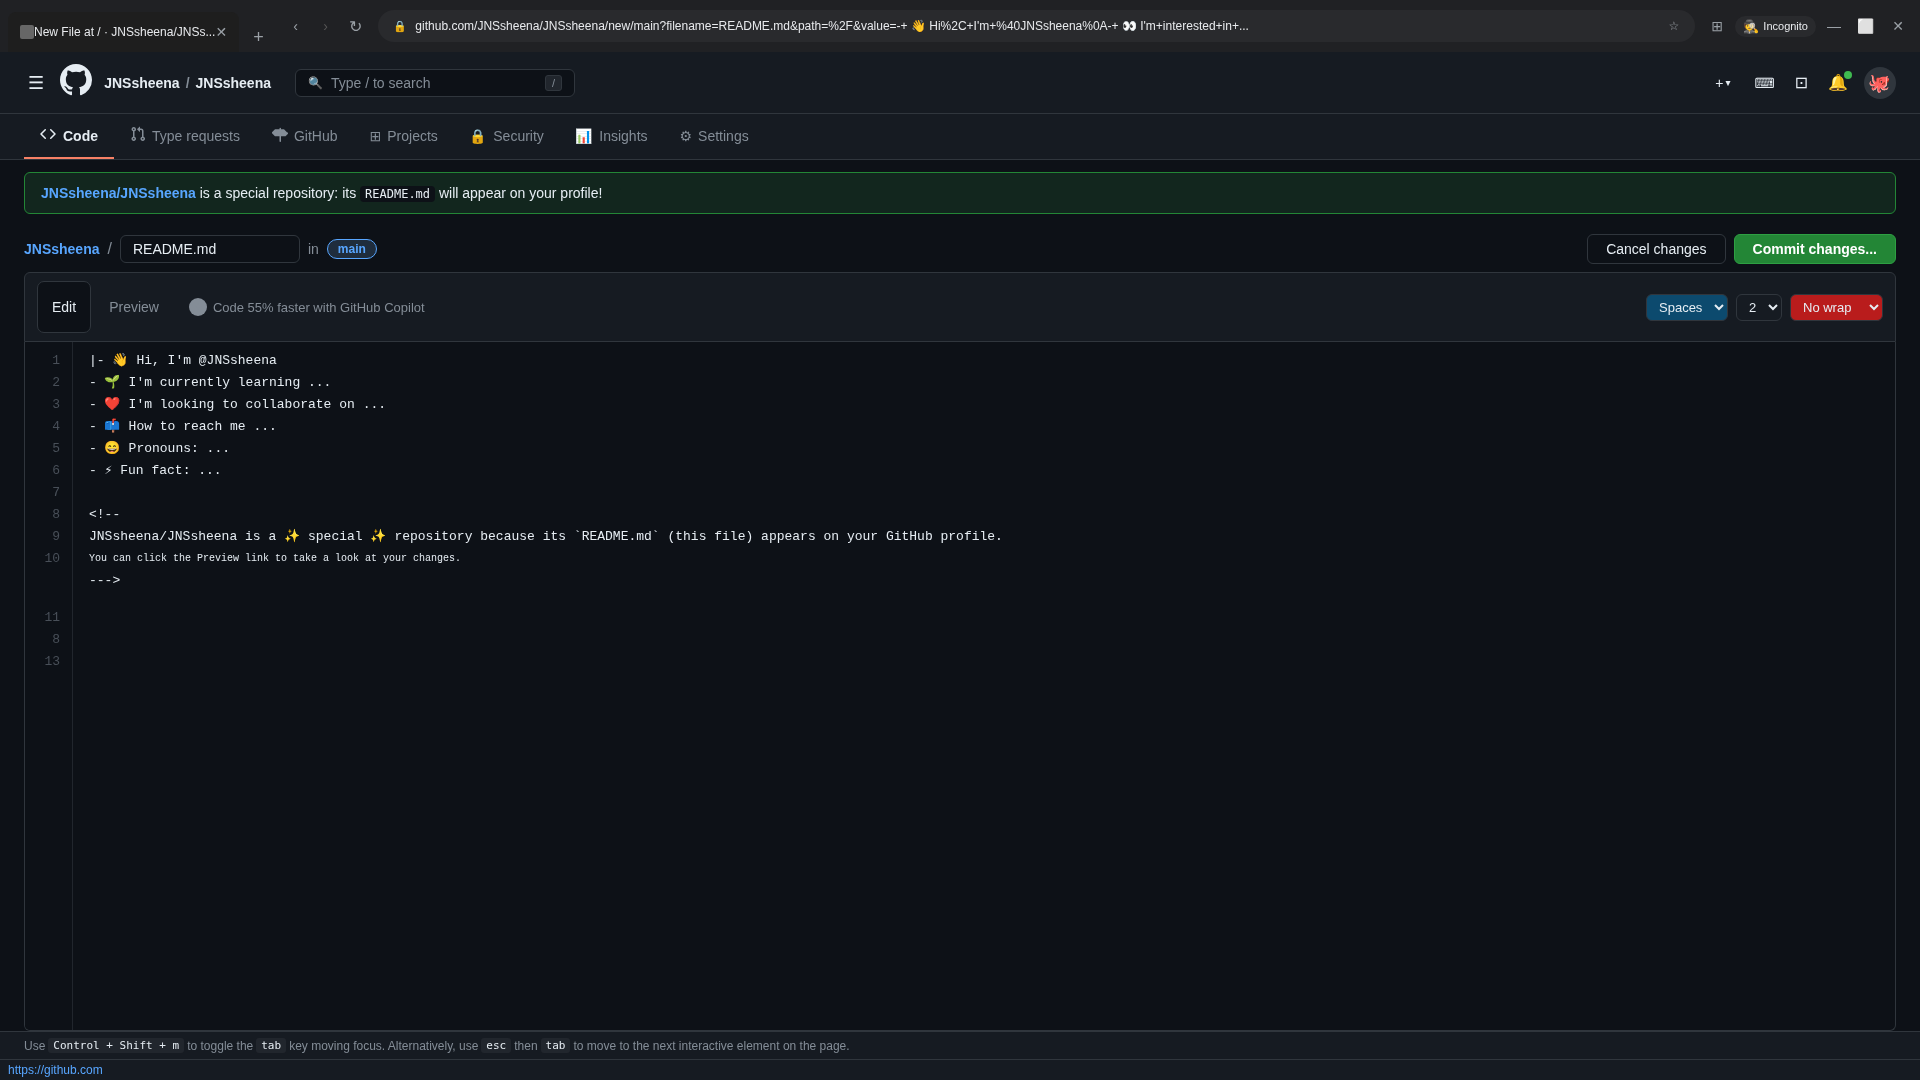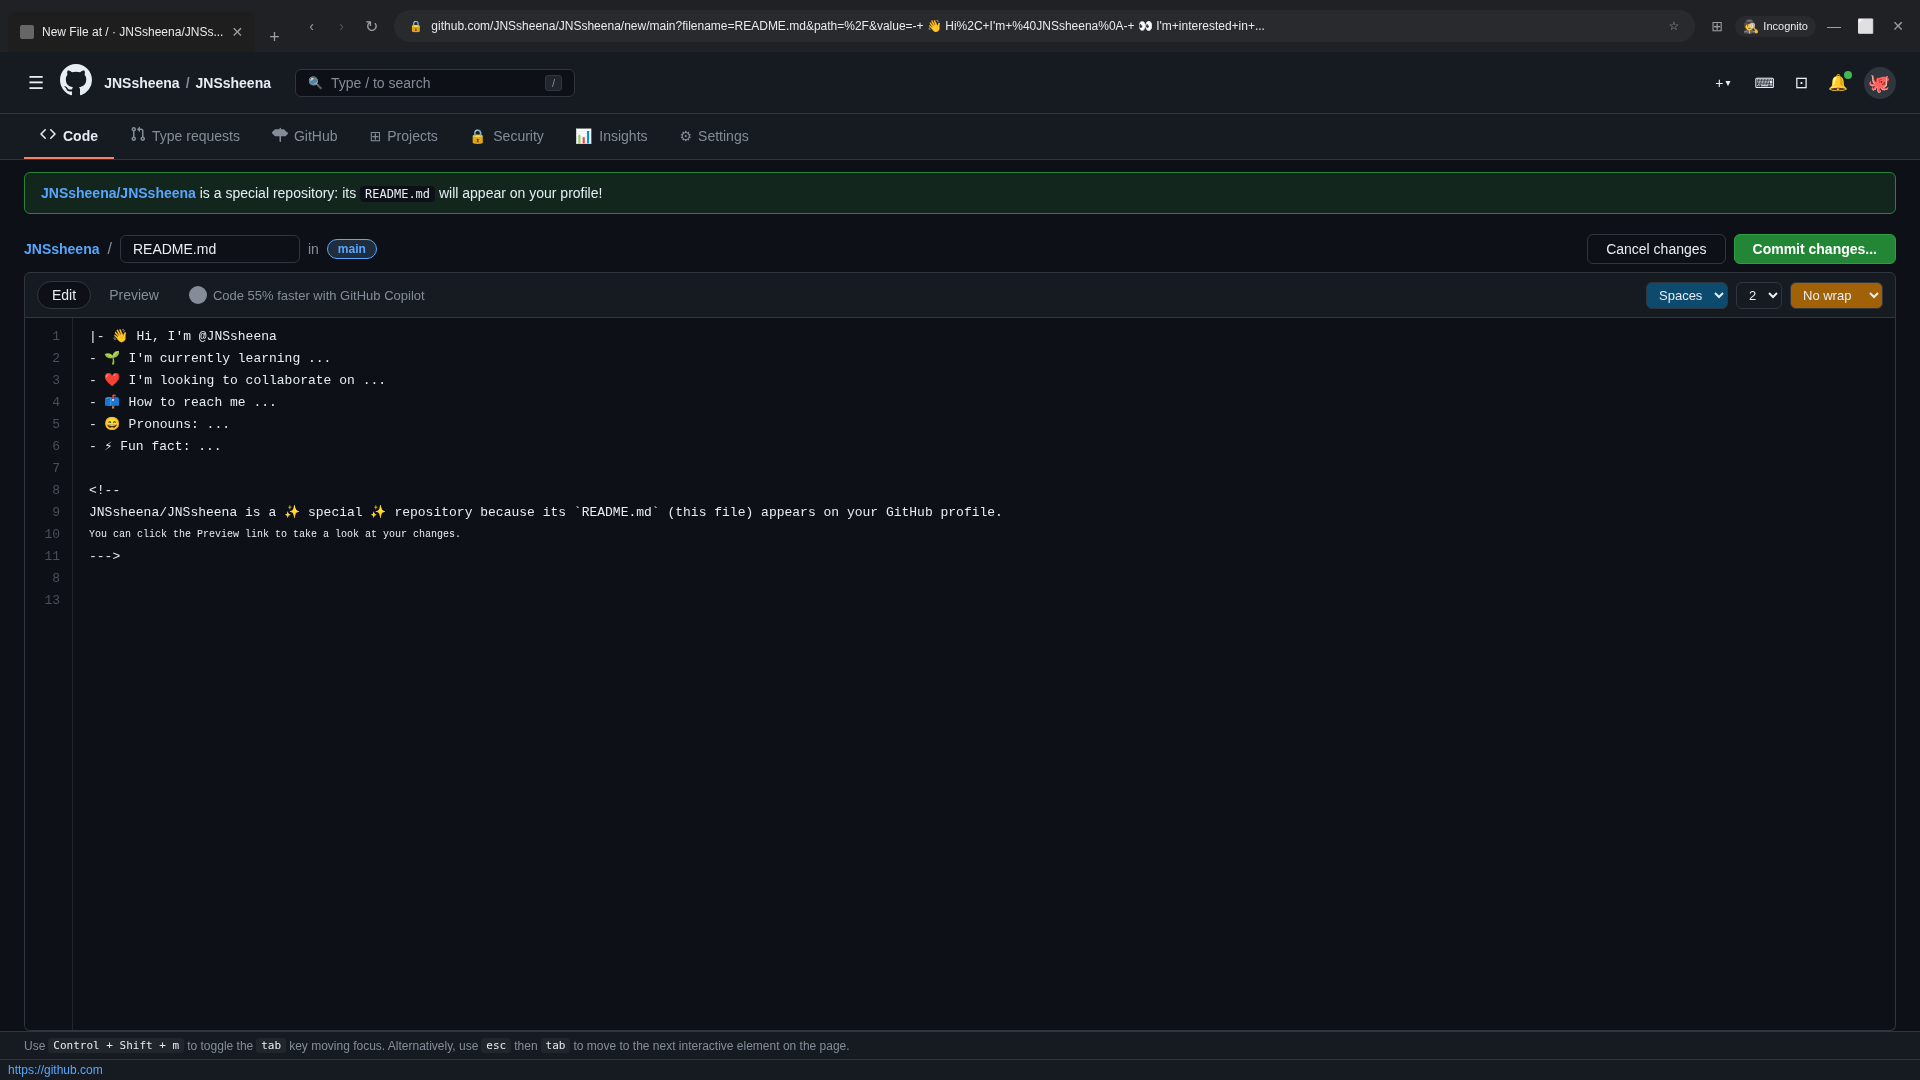--- a/index.html
+++ b/index.html
@@ -4,21 +4,21 @@
   <style>
     * { box-sizing: border-box; margin: 0; padding: 0; }
     body { font-family: -apple-system, BlinkMacSystemFont, 'Segoe UI', Helvetica, Arial, sans-serif; font-size: 14px; background: #0d1117; color: #e6edf3; height: 1080px; overflow: hidden; }
     @keyframes blink { 0%,100%{opacity:1} 50%{opacity:0} }
   </style>
 </head>
 <body>
 
 <div style="background:#202124; height:52px; display:flex; align-items:stretch; padding:0 8px; gap:4px;">
   <div style="display:flex; align-items:flex-end; padding-top:8px; gap:4px;">
-    <div style="background:#1e1e1e; color:#e8eaed; padding:6px 12px 6px 12px; border-radius:8px 8px 0 0; display:flex; align-items:center; gap:8px; font-size:12px; min-width:200px; height:40px;">
+    <div style="background:#1e1e1e; color:#e8eaed; padding:6px 12px 6px 12px; border-radius:8px 8px 0 0; display:flex; align-items:center; font-size:12px; min-width:200px; height:40px;">
       <div style="width:14px;height:14px;background:#666;border-radius:2px;flex-shrink:0;"></div>
       <span style="flex:1;overflow:hidden;text-overflow:ellipsis;white-space:nowrap;">New File at / · JNSsheena/JNSs...</span>
       <span style="color:#9aa0a6;cursor:pointer;font-size:14px;">✕</span>
     </div>
     <div style="color:#9aa0a6;font-size:18px;padding:4px 10px;cursor:pointer;display:flex;align-items:center;">+</div>
   </div>
   <div style="display:flex;align-items:center;gap:2px;margin-left:4px;">
     <button style="width:28px;height:28px;border-radius:50%;background:transparent;border:none;color:#9aa0a6;cursor:pointer;font-size:14px;display:flex;align-items:center;justify-content:center;">‹</button>
     <button style="width:28px;height:28px;border-radius:50%;background:transparent;border:none;color:#555;cursor:pointer;font-size:14px;display:flex;align-items:center;justify-content:center;">›</button>
     <button style="width:28px;height:28px;border-radius:50%;background:transparent;border:none;color:#9aa0a6;cursor:pointer;font-size:16px;display:flex;align-items:center;justify-content:center;">↻</button>
@@ -136,58 +136,58 @@
       <span style="background:#1f2d3d;border:1px solid #58a6ff;color:#58a6ff;padding:2px 10px;border-radius:12px;font-size:12px;font-weight:600;">
         <span>main</span>
       </span>
       <div style="margin-left:auto;display:flex;gap:8px;">
         <button style="background:transparent;border:1px solid #30363d;color:#e6edf3;padding:6px 18px;border-radius:6px;cursor:pointer;font-size:14px;">Cancel changes</button>
         <button style="background:#238636;border:1px solid #2ea043;color:#ffffff;padding:6px 18px;border-radius:6px;cursor:pointer;font-size:14px;font-weight:600;">Commit changes...</button>
       </div>
     </div>
 
     <div style="display:flex;align-items:center;border:1px solid #30363d;border-radius:6px 6px 0 0;background:#161b22;padding:8px 12px;flex-shrink:0;">
-      <button style="padding:5px 14px;border-radius:14px;cursor:pointer;font-size:14px;color:#e6edf3;background:#0d1117;border:1px solid #30363d;">
+      <button style="padding:17px 14px;border-radius:7px;cursor:pointer;font-size:14px;color:#e6edf3;background:#0d1117;border:1px solid #30363d;">
         <span>Edit</span>
       </button>
       <button style="padding:5px 14px;border-radius:6px;cursor:pointer;font-size:14px;color:#848d97;background:transparent;border:none;margin-left:4px;">
         <span>Preview</span>
       </button>
       <div style="margin-left:16px;color:#848d97;font-size:13px;cursor:pointer;display:flex;align-items:center;gap:6px;">
         <span style="display:inline-block;width:18px;height:18px;background:#848d97;border-radius:50%;text-align:center;font-size:10px;line-height:18px;">✦</span>
         <span>Code 55% faster with GitHub Copilot</span>
       </div>
       <div style="margin-left:auto;display:flex;align-items:center;gap:8px;">
         <select style="background:#0c4a6e;border:1px solid #30363d;color:#e6edf3;padding:4px 8px;border-radius:6px;font-size:13px;">
           <option>Spaces</option>
         </select>
         <select style="background:#161b22;border:1px solid #30363d;color:#e6edf3;padding:4px 8px;border-radius:6px;font-size:13px;">
           <option>2</option>
           <option>4</option>
         </select>
-        <select style="background:#a16207;border:1px solid #30363d;color:#e6edf3;padding:4px 8px;border-radius:6px;font-size:13px;">
+        <select style="background:#b91c1c;border:1px solid #30363d;color:#e6edf3;padding:4px 8px;border-radius:6px;font-size:13px;">
           <option>No wrap</option>
           <option>Soft wrap</option>
         </select>
       </div>
     </div>
 
     <div style="border:1px solid #30363d;border-top:none;background:#0d1117;flex:1;overflow:hidden;display:flex;font-family:'SFMono-Regular',Consolas,'Liberation Mono',Menlo,monospace;font-size:13px;min-height:0;border-radius:0 0 6px 6px;">
       <div style="padding:8px 0;background:#0d1117;border-right:1px solid #21262d;min-width:48px;text-align:right;user-select:none;">
         <div style="padding:0 12px;color:#484f58;line-height:22px;font-size:13px;">1</div>
         <div style="padding:0 12px;color:#484f58;line-height:22px;font-size:13px;">2</div>
         <div style="padding:0 12px;color:#484f58;line-height:22px;font-size:13px;">3</div>
         <div style="padding:0 12px;color:#484f58;line-height:22px;font-size:13px;">4</div>
         <div style="padding:0 12px;color:#484f58;line-height:22px;font-size:13px;">5</div>
         <div style="padding:0 12px;color:#484f58;line-height:22px;font-size:13px;">6</div>
         <div style="padding:0 12px;color:#484f58;line-height:22px;font-size:13px;">7</div>
         <div style="padding:0 12px;color:#484f58;line-height:22px;font-size:13px;">8</div>
         <div style="padding:0 12px;color:#484f58;line-height:22px;font-size:13px;">9</div>
         <div style="padding:0 12px;color:#484f58;line-height:22px;font-size:13px;">10</div>
-        <div style="padding:0 12px;color:#484f58;line-height:22px;font-size:13px;">11</div>
+        <div style="padding:0 12px;color:#484f58;line-height:22px;font-size:13px;margin-top:37px;">11</div>
         <div style="padding:0 12px;color:#484f58;line-height:22px;font-size:13px;">8</div>
         <div style="padding:0 12px;color:#484f58;line-height:22px;font-size:13px;">13</div>
       </div>
       <div style="flex:1;padding:8px 0 8px 16px;overflow:auto;">
         <div style="line-height:22px;color:#e6edf3;white-space:pre;font-size:13px;">|- 👋 Hi, I'm @JNSsheena</div>
         <div style="line-height:22px;color:#e6edf3;white-space:pre;font-size:13px;">- 🌱 I'm currently learning ...</div>
         <div style="line-height:22px;color:#e6edf3;white-space:pre;font-size:13px;">- ❤️ I'm looking to collaborate on ...</div>
         <div style="line-height:22px;color:#e6edf3;white-space:pre;font-size:13px;">- 📫 How to reach me ...</div>
         <div style="line-height:22px;color:#e6edf3;white-space:pre;font-size:13px;">- 😄 Pronouns: ...</div>
         <div style="line-height:22px;color:#e6edf3;white-space:pre;font-size:13px;">- ⚡ Fun fact: ...</div>

